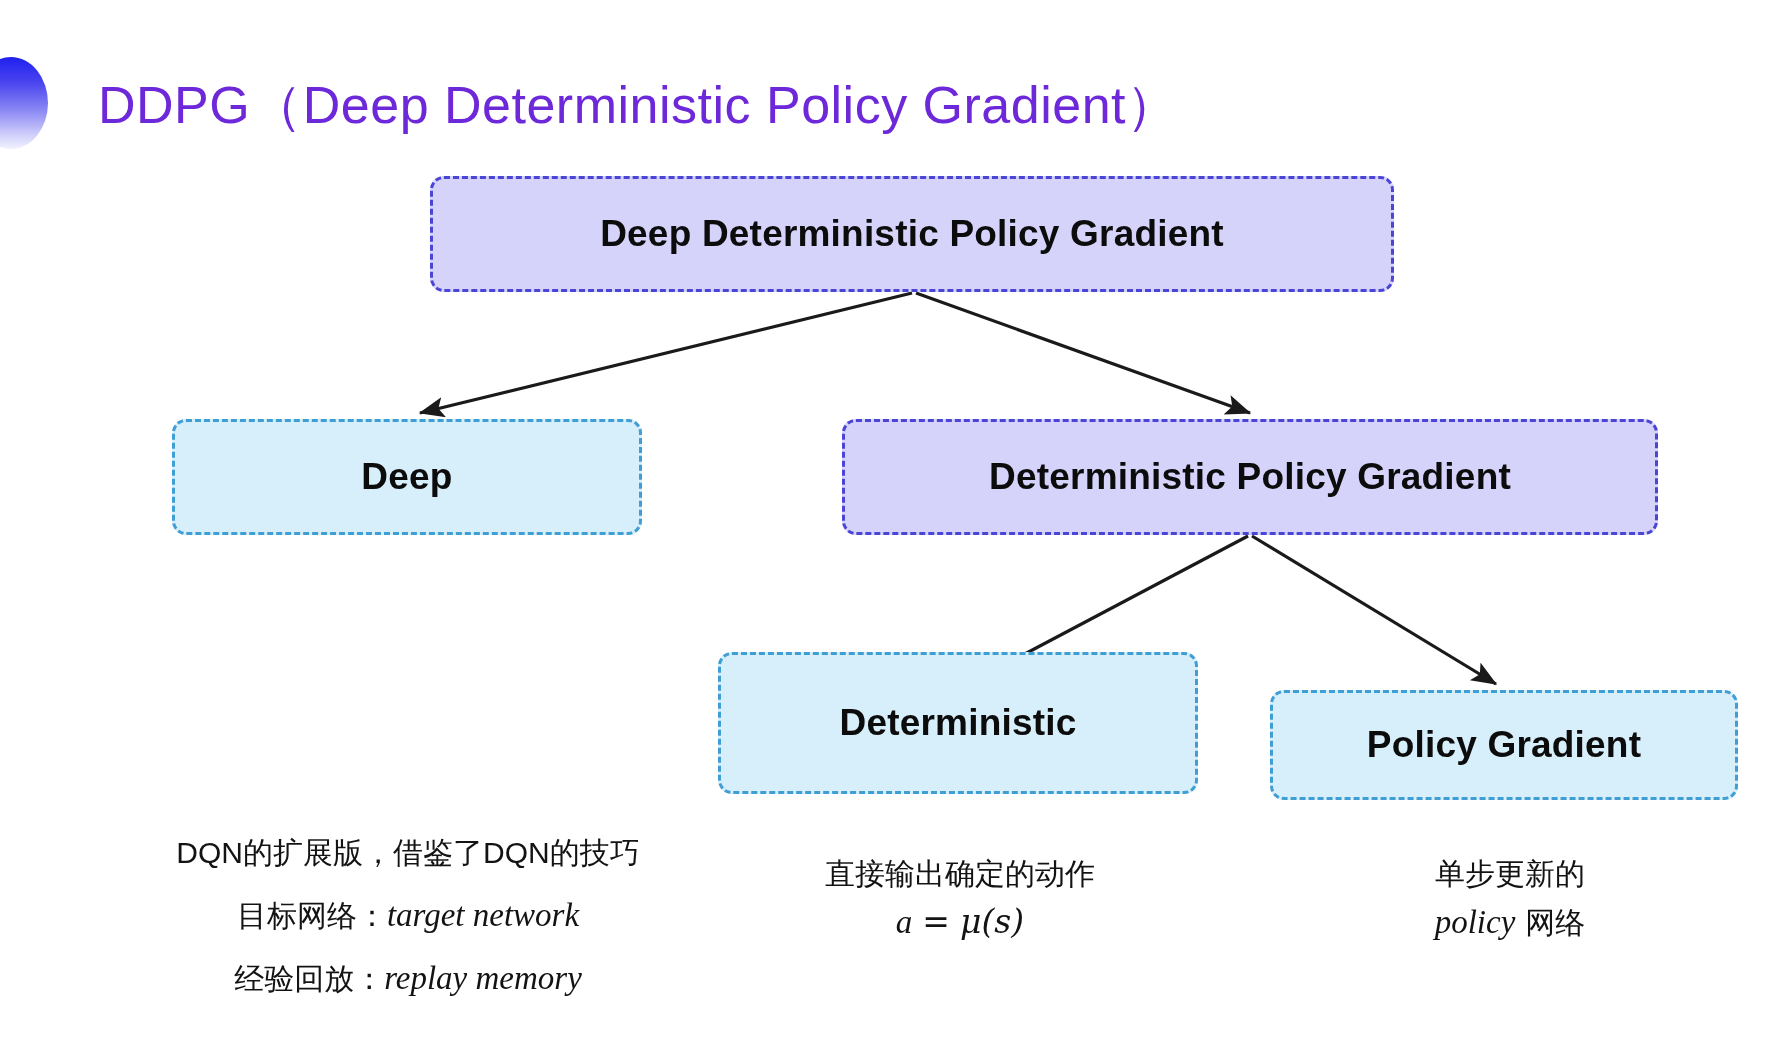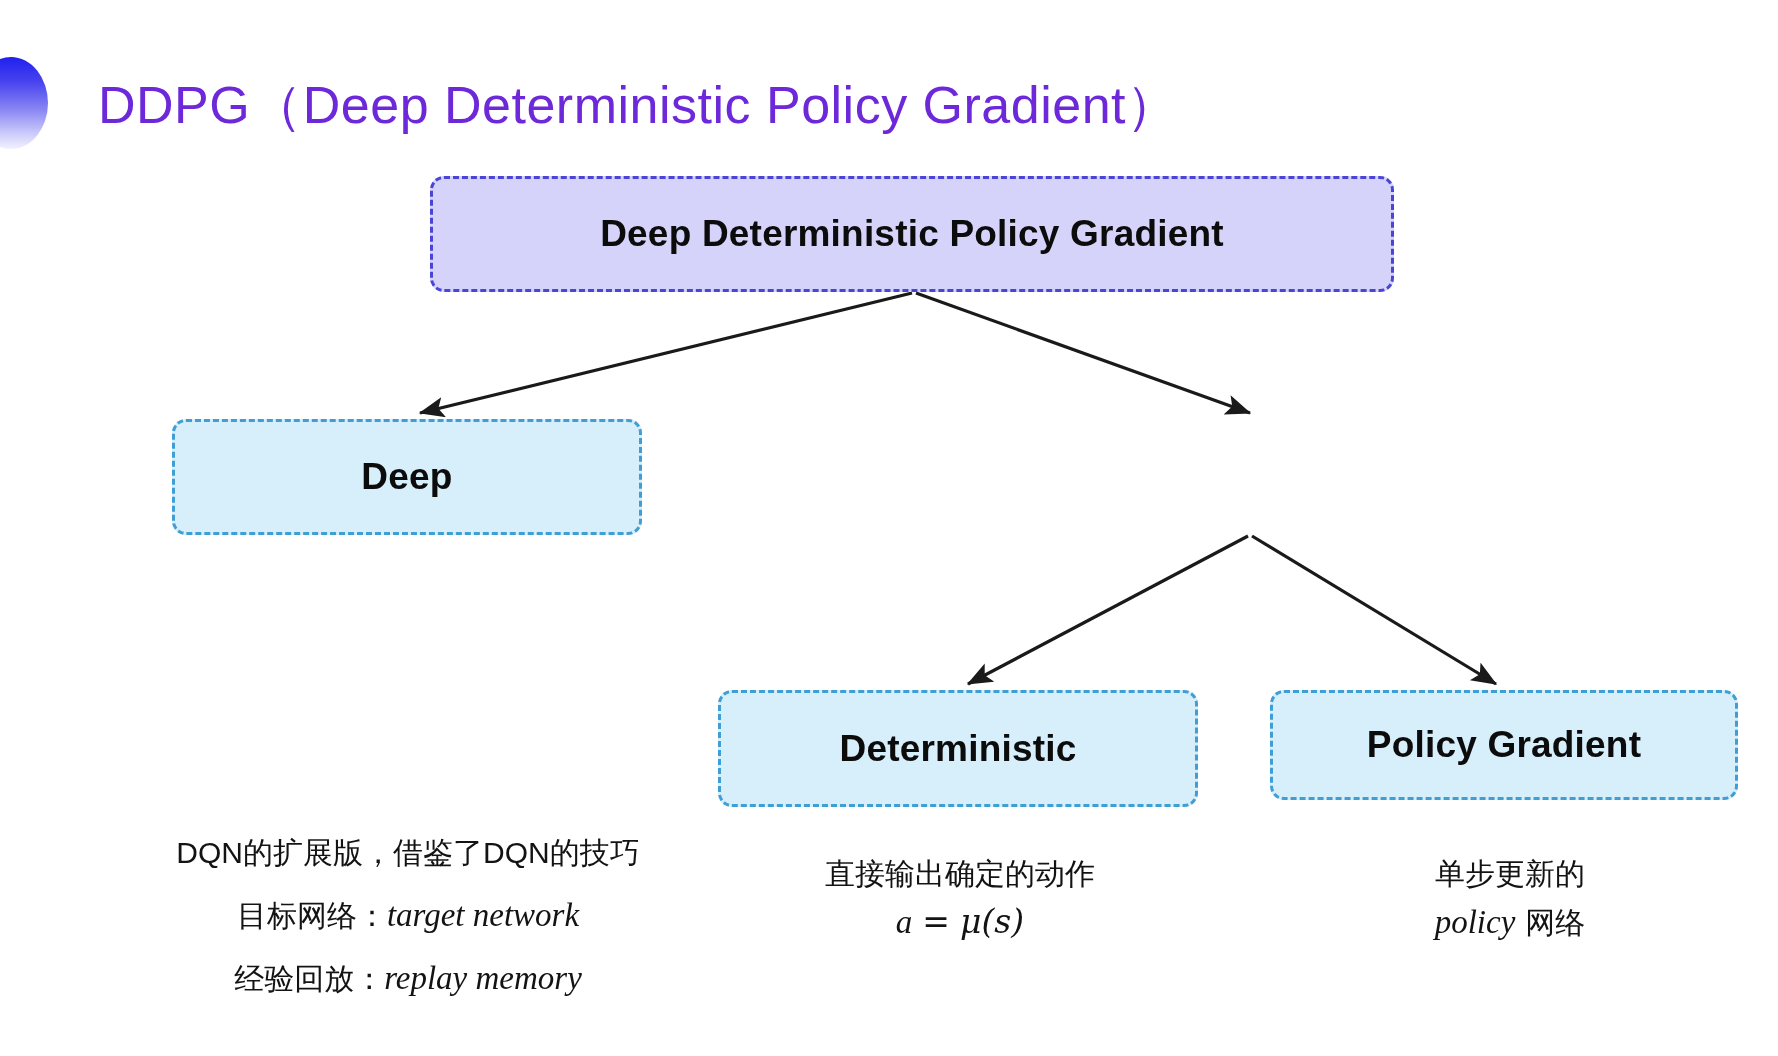--- a/index.html
+++ b/index.html
@@ -61,21 +61,21 @@
     border: 3px dashed #4b45d6;
   }
   .node.cyan {
     background: #d7eefb;
     border: 3px dashed #3f9ed4;
   }
 
   #node-root      { left: 430px; top: 176px; width: 964px; height: 116px; }
   #node-deep      { left: 172px; top: 419px; width: 470px; height: 116px; }
   #node-dpg       { left: 842px; top: 419px; width: 816px; height: 116px; }
-  #node-det       { left: 718px; top: 690px; width: 480px; height: 117px; }
+  #node-det       { left: 718px; top: 652px; width: 480px; height: 142px; }
   #node-pg        { left: 1270px; top: 690px; width: 468px; height: 110px; }
 
   
   #arrows {
     position: absolute;
     left: 0; top: 0;
     width: 1778px;
     height: 1056px;
     pointer-events: none;
   }
@@ -126,20 +126,21 @@
 
     <line x1="1248" y1="536" x2="968" y2="684" stroke="#1a1a1a" stroke-width="3.2" marker-end="url(#arrowhead)"></line>
 
     <line x1="1252" y1="536" x2="1496" y2="684" stroke="#1a1a1a" stroke-width="3.2" marker-end="url(#arrowhead)"></line>
   </svg>
 
   <div id="node-root" class="node purple">Deep Deterministic Policy Gradient</div>
 
   <div id="node-deep" class="node cyan">Deep</div>
 
+  <div id="node-dpg" class="node purple">Deterministic Policy Gradient</div>
 
   <div id="node-det" class="node cyan">Deterministic</div>
 
   <div id="node-pg" class="node cyan">Policy Gradient</div>
 
   <div id="ann-deep" class="annotation">
     <span class="ann-line">DQN的扩展版，借鉴了DQN的技巧</span>
     <span class="ann-line"><span>目标网络：</span><span class="mi">target network</span></span>
     <span class="ann-line"><span>经验回放：</span><span class="mi">replay memory</span></span>
   </div>

